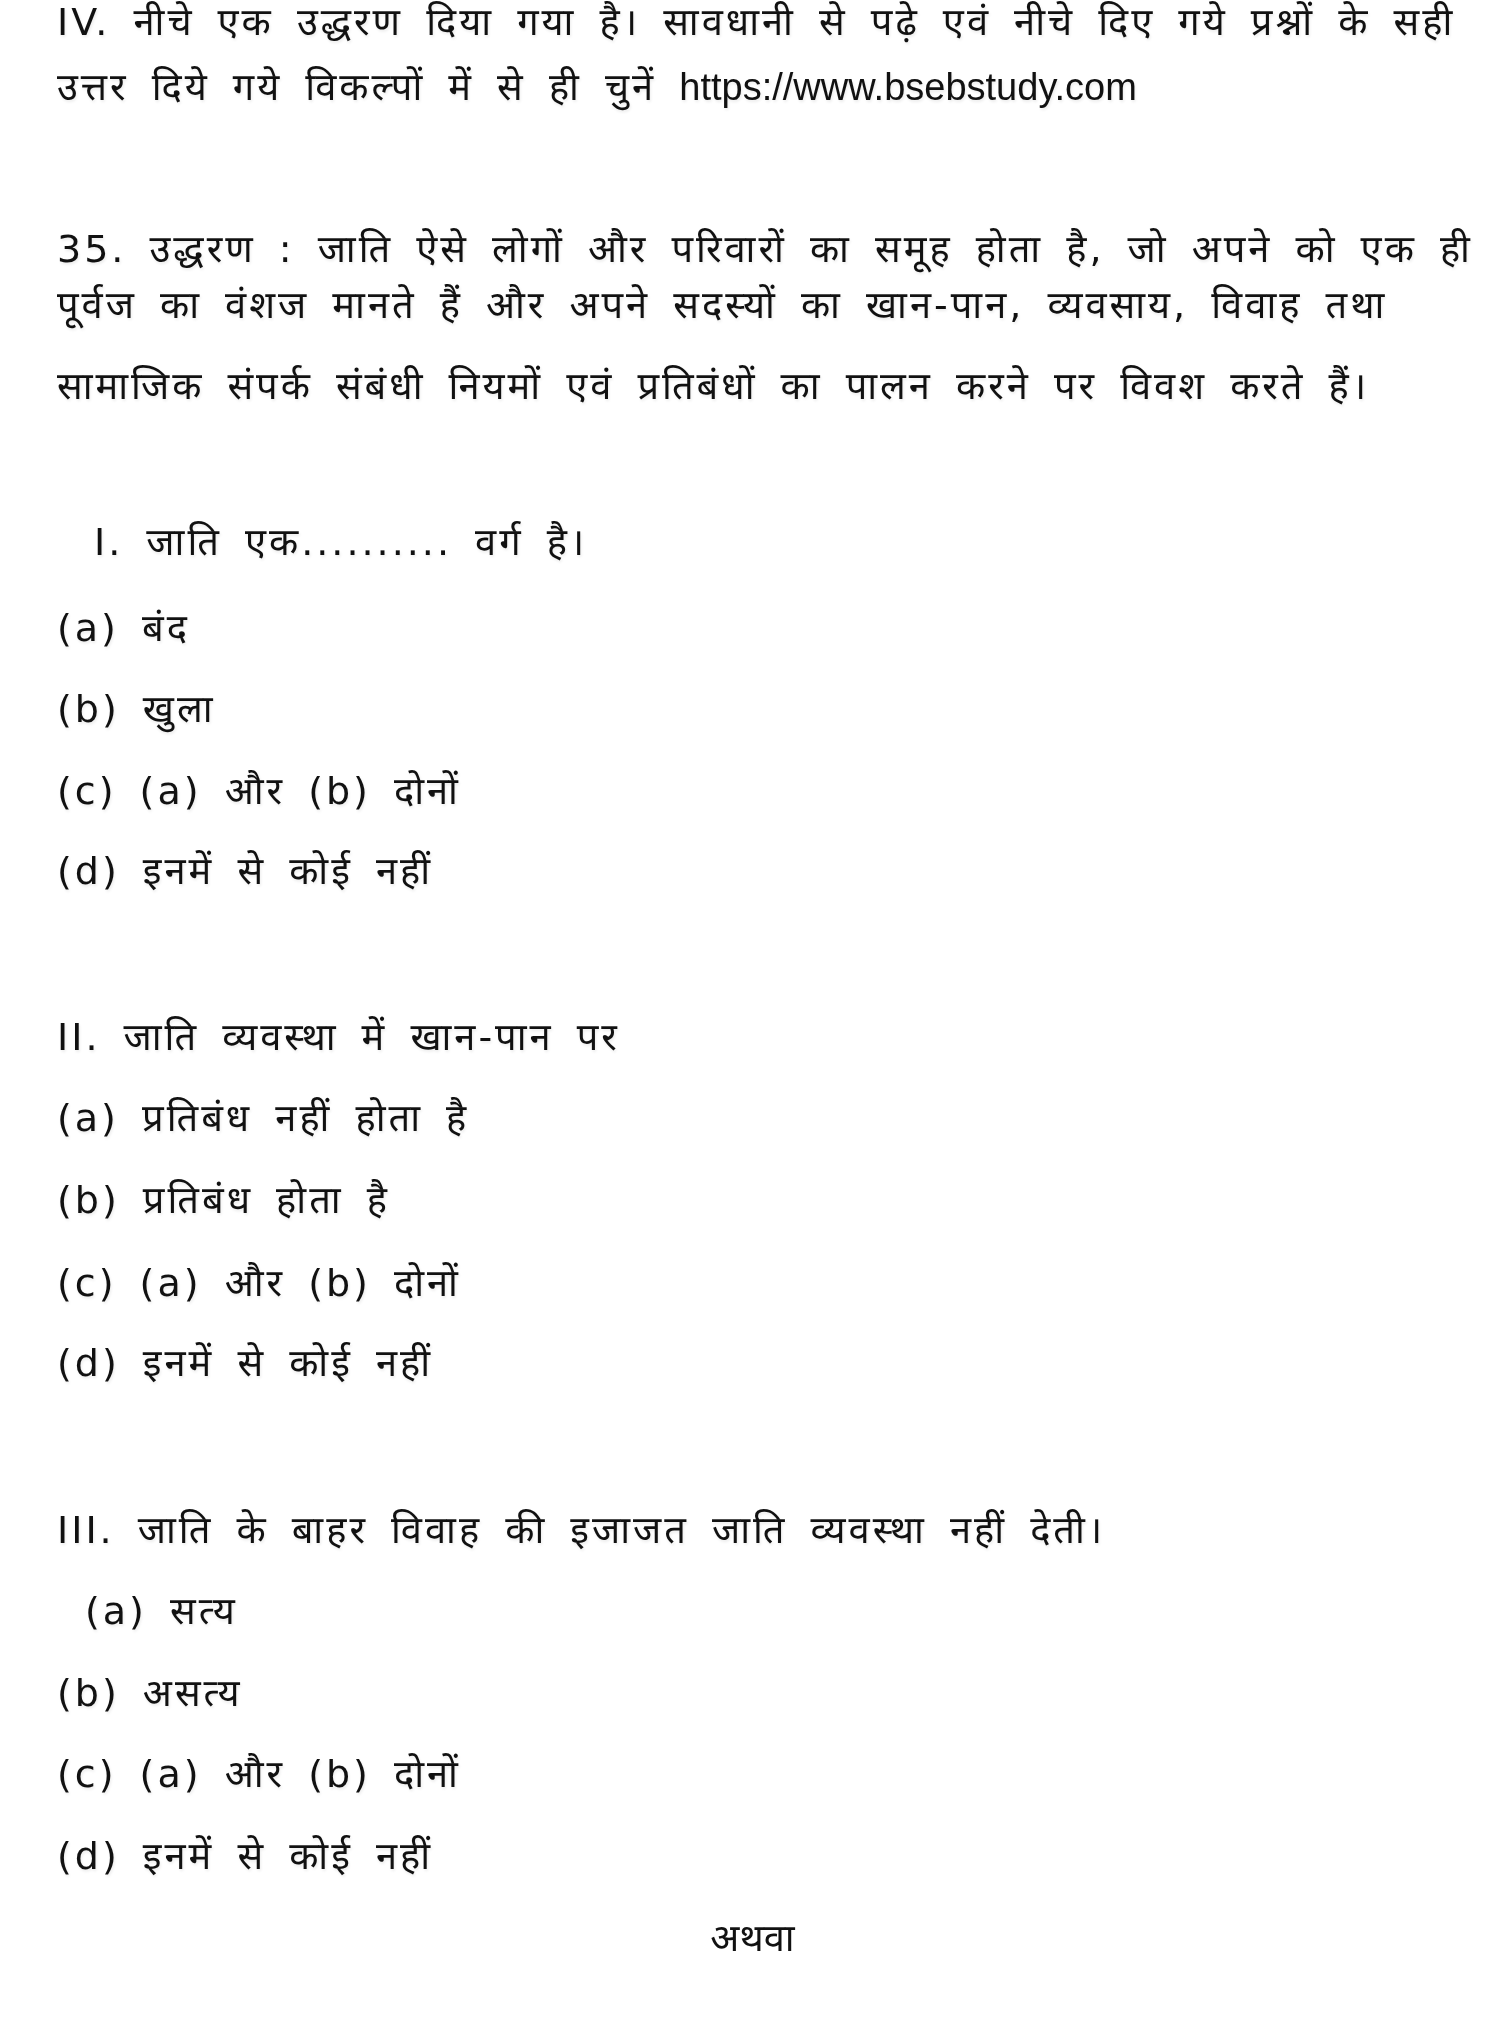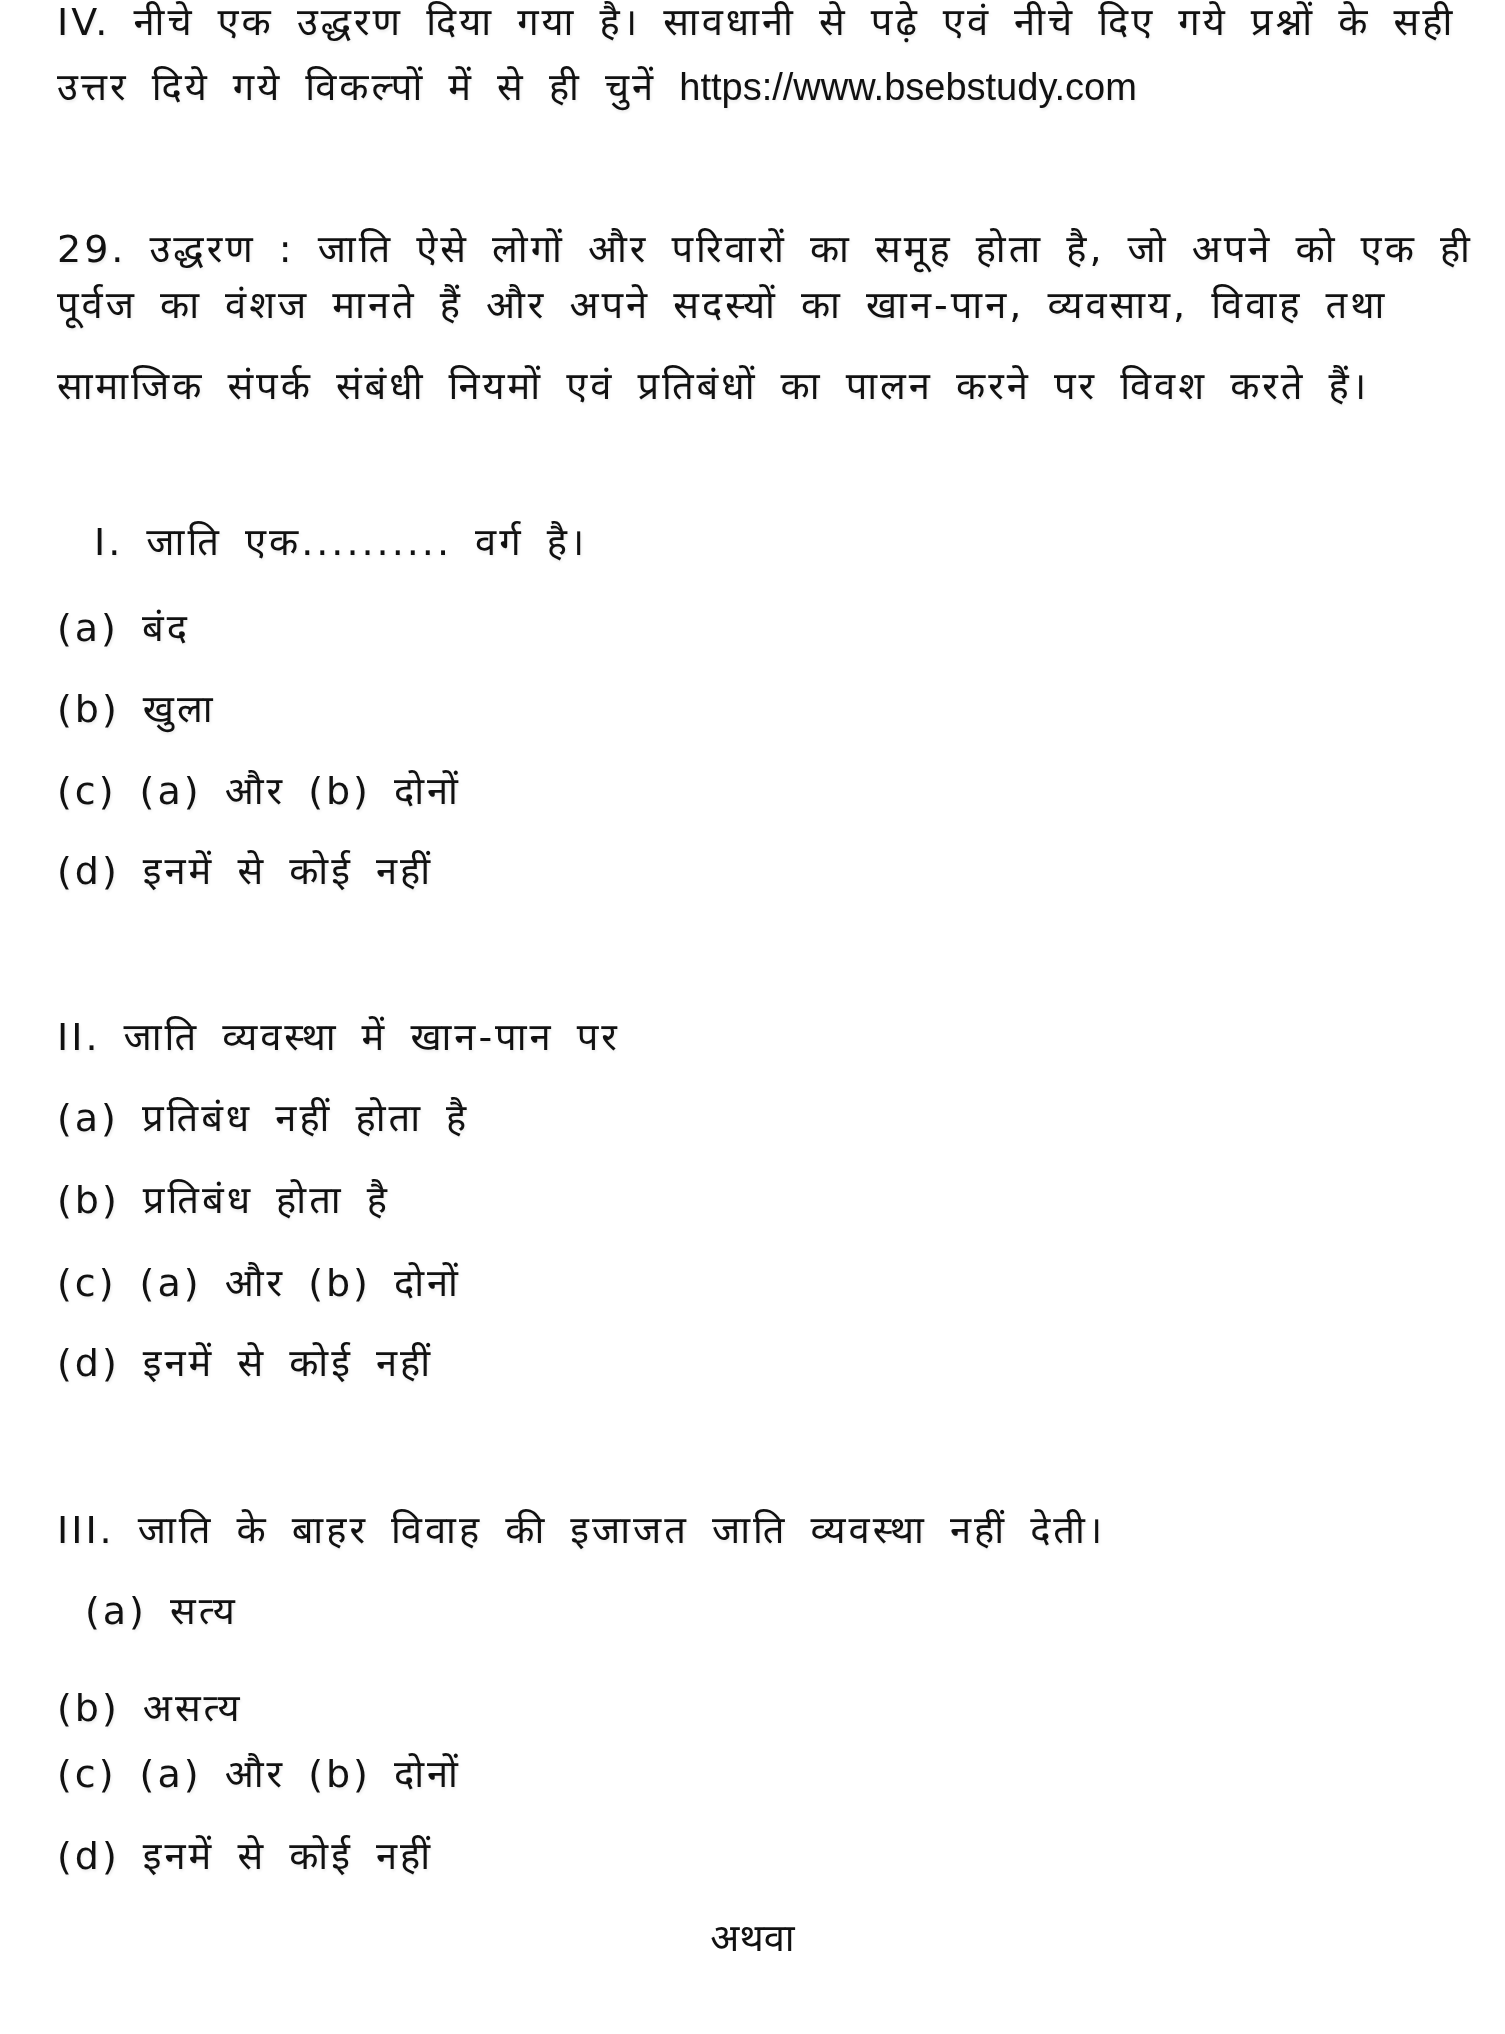--- a/index.html
+++ b/index.html
@@ -44,21 +44,21 @@
 
 <div>
   <div class="line" style="top:-3px;">IV. नीचे एक उद्धरण दिया गया है। सावधानी से पढ़े एवं नीचे दिए गये प्रश्नों के सही</div>
   <div class="line" style="top:62px;">
     <span>उत्तर दिये गये विकल्पों में से ही चुनें</span>
     <span class="url">https://www.bsebstudy.com</span>
   </div>
 </div>
 
 <div>
-  <div class="line" style="top:224px;">29. उद्धरण : जाति ऐसे लोगों और परिवारों का समूह होता है, जो अपने को एक ही</div>
+  <div class="line" style="top:224px;">35. उद्धरण : जाति ऐसे लोगों और परिवारों का समूह होता है, जो अपने को एक ही</div>
   <div class="line" style="top:280px;">पूर्वज का वंशज मानते हैं और अपने सदस्यों का खान-पान, व्यवसाय, विवाह तथा</div>
   <div class="line" style="top:353px;margin-top:8px;">सामाजिक संपर्क संबंधी नियमों एवं प्रतिबंधों का पालन करने पर विवश करते हैं।</div>
 </div>
 
 <div>
   <div class="line" style="top:517px;margin-left:37px;">I. जाति एक.......... वर्ग है।</div>
   <div class="line" style="top:603px;text-align:center;">(a) बंद</div>
   <div class="line" style="top:684px;">(b) खुला</div>
   <div class="line" style="top:766px;">(c) (a) और (b) दोनों</div>
   <div class="line" style="top:846px;">(d) इनमें से कोई नहीं</div>
@@ -68,18 +68,18 @@
   <div class="line" style="top:1012px;">II. जाति व्यवस्था में खान-पान पर</div>
   <div class="line" style="top:1093px;">(a) प्रतिबंध नहीं होता है</div>
   <div class="line" style="top:1175px;">(b) प्रतिबंध होता है</div>
   <div class="line" style="top:1258px;">(c) (a) और (b) दोनों</div>
   <div class="line" style="top:1338px;">(d) इनमें से कोई नहीं</div>
 </div>
 
 <div>
   <div class="line" style="top:1505px;">III. जाति के बाहर विवाह की इजाजत जाति व्यवस्था नहीं देती।</div>
   <div class="line" style="top:1586px;margin-left:28px;">(a) सत्य</div>
-  <div class="line" style="top:1668px;margin-top:15px;">(b) असत्य</div>
+  <div class="line" style="top:1668px;">(b) असत्य</div>
   <div class="line" style="top:1749px;">(c) (a) और (b) दोनों</div>
   <div class="line" style="top:1831px;">(d) इनमें से कोई नहीं</div>
 </div>
 
 <div class="center" style="top:1913px;">अथवा</div>
 
 </body></html>

